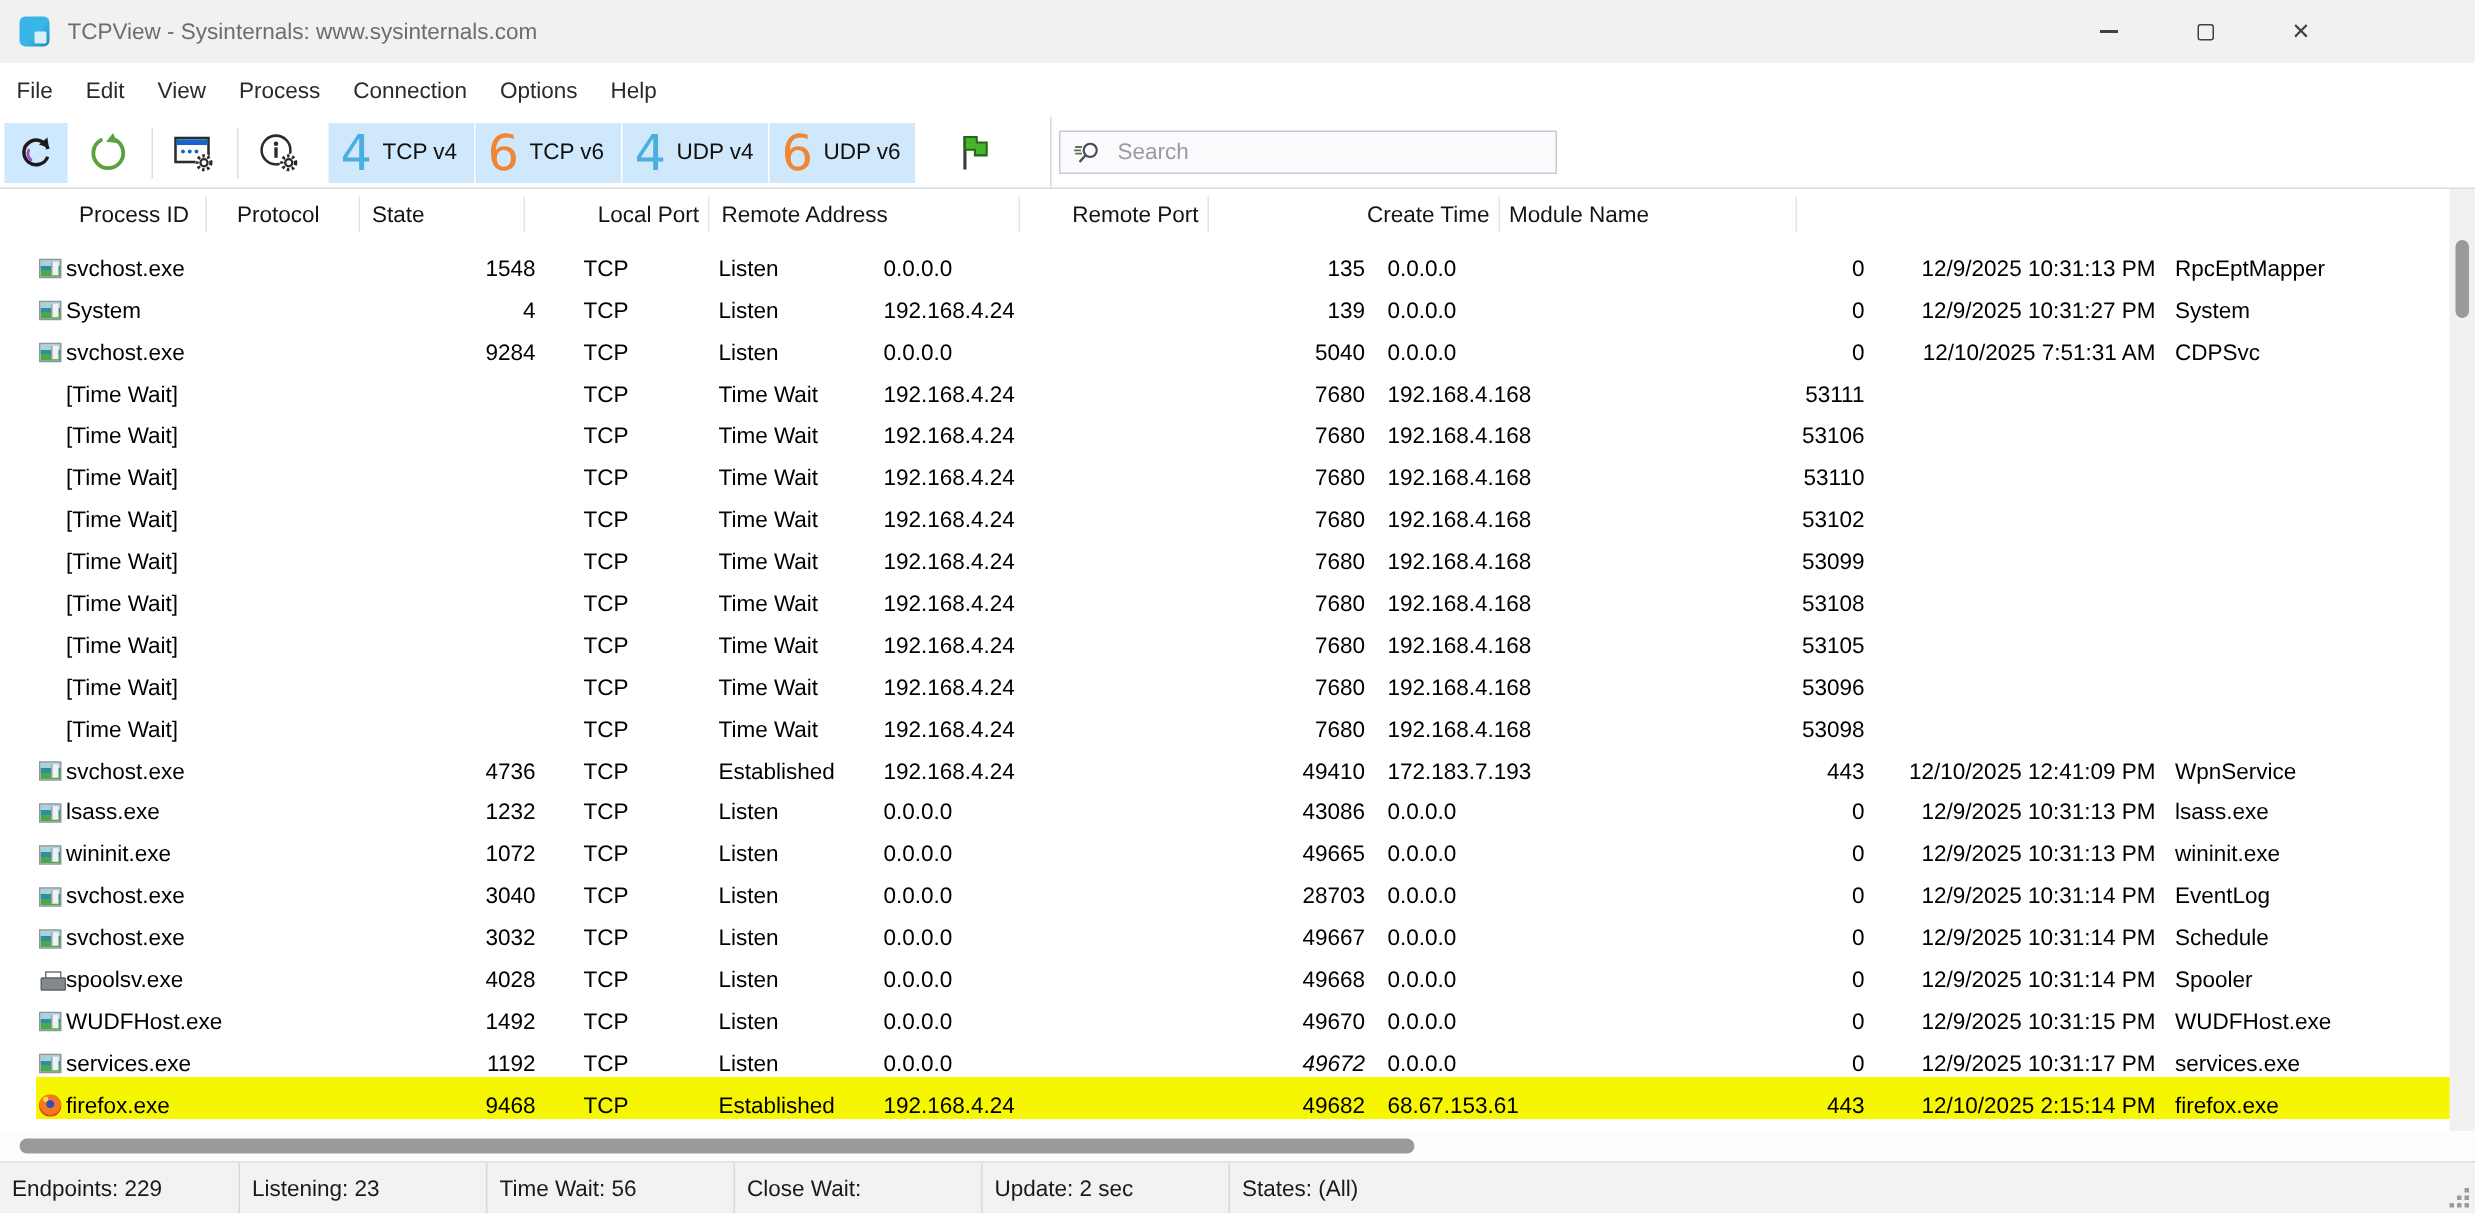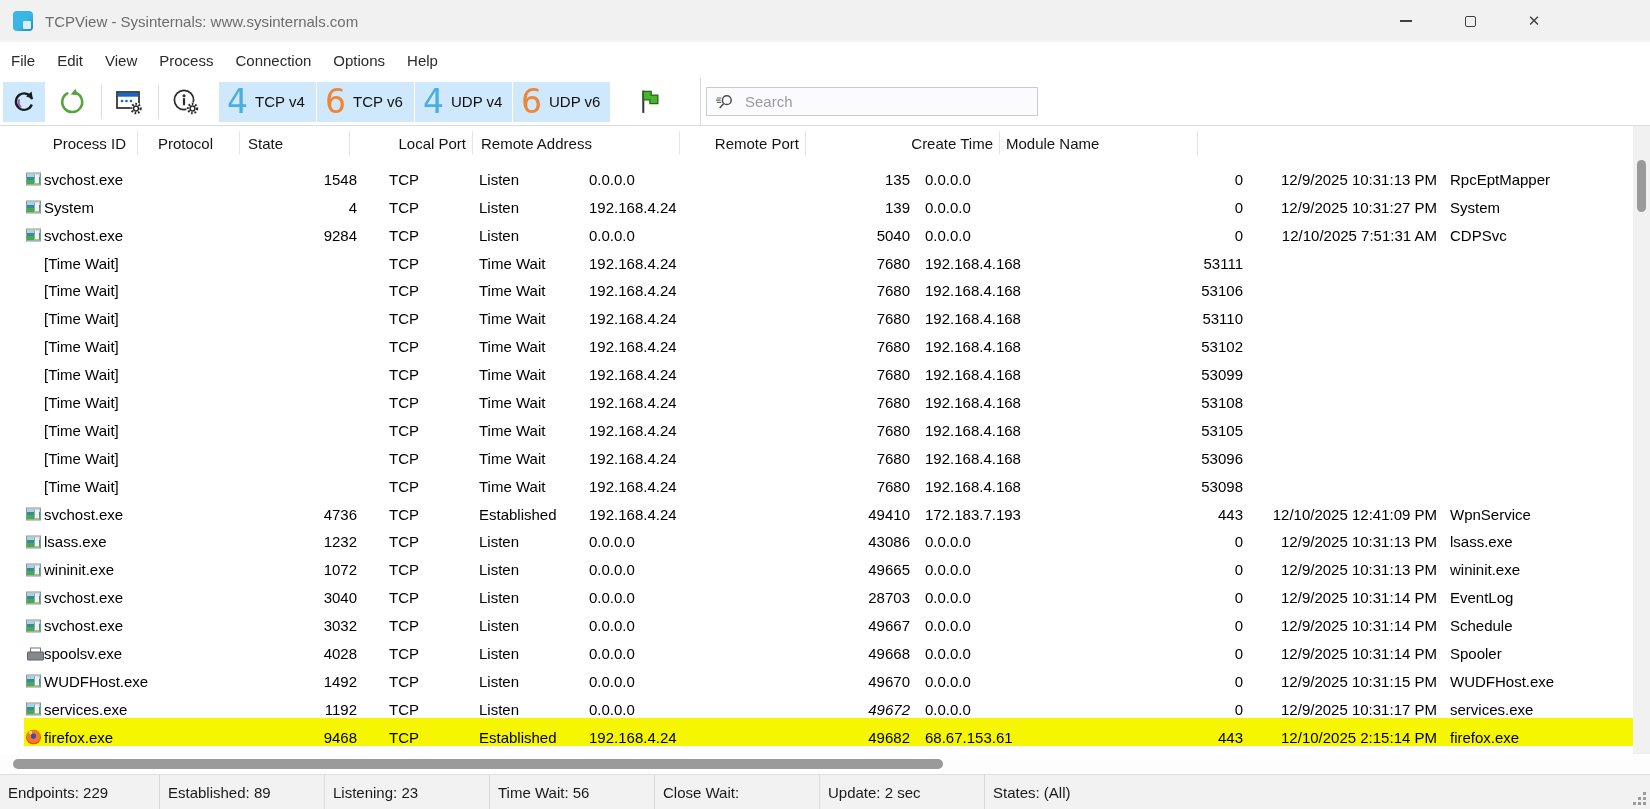--- a/index.html
+++ b/index.html
@@ -457,21 +457,20 @@
     <div class="vscroll">
       <div class="vthumb"></div>
     </div>
     <div class="hscroll">
       <div class="hthumb"></div>
     </div>
   </div>
 
   <div class="statusbar" id="statusbar">
       <div class="sitem" style="width: 160px;">Endpoints: 229</div>
-      <div class="sitem" style="width: 165px;">Established: 89</div>
       <div class="sitem" style="width: 165px;">Listening: 23</div>
       <div class="sitem" style="width: 165px;">Time Wait: 56</div>
       <div class="sitem" style="width: 165px;">Close Wait:</div>
       <div class="sitem" style="width: 165px;">Update: 2 sec</div>
       <div class="sitem last">States: (All)</div>
       <div class="grip"></div>
     </div>
 
 </div>
 

